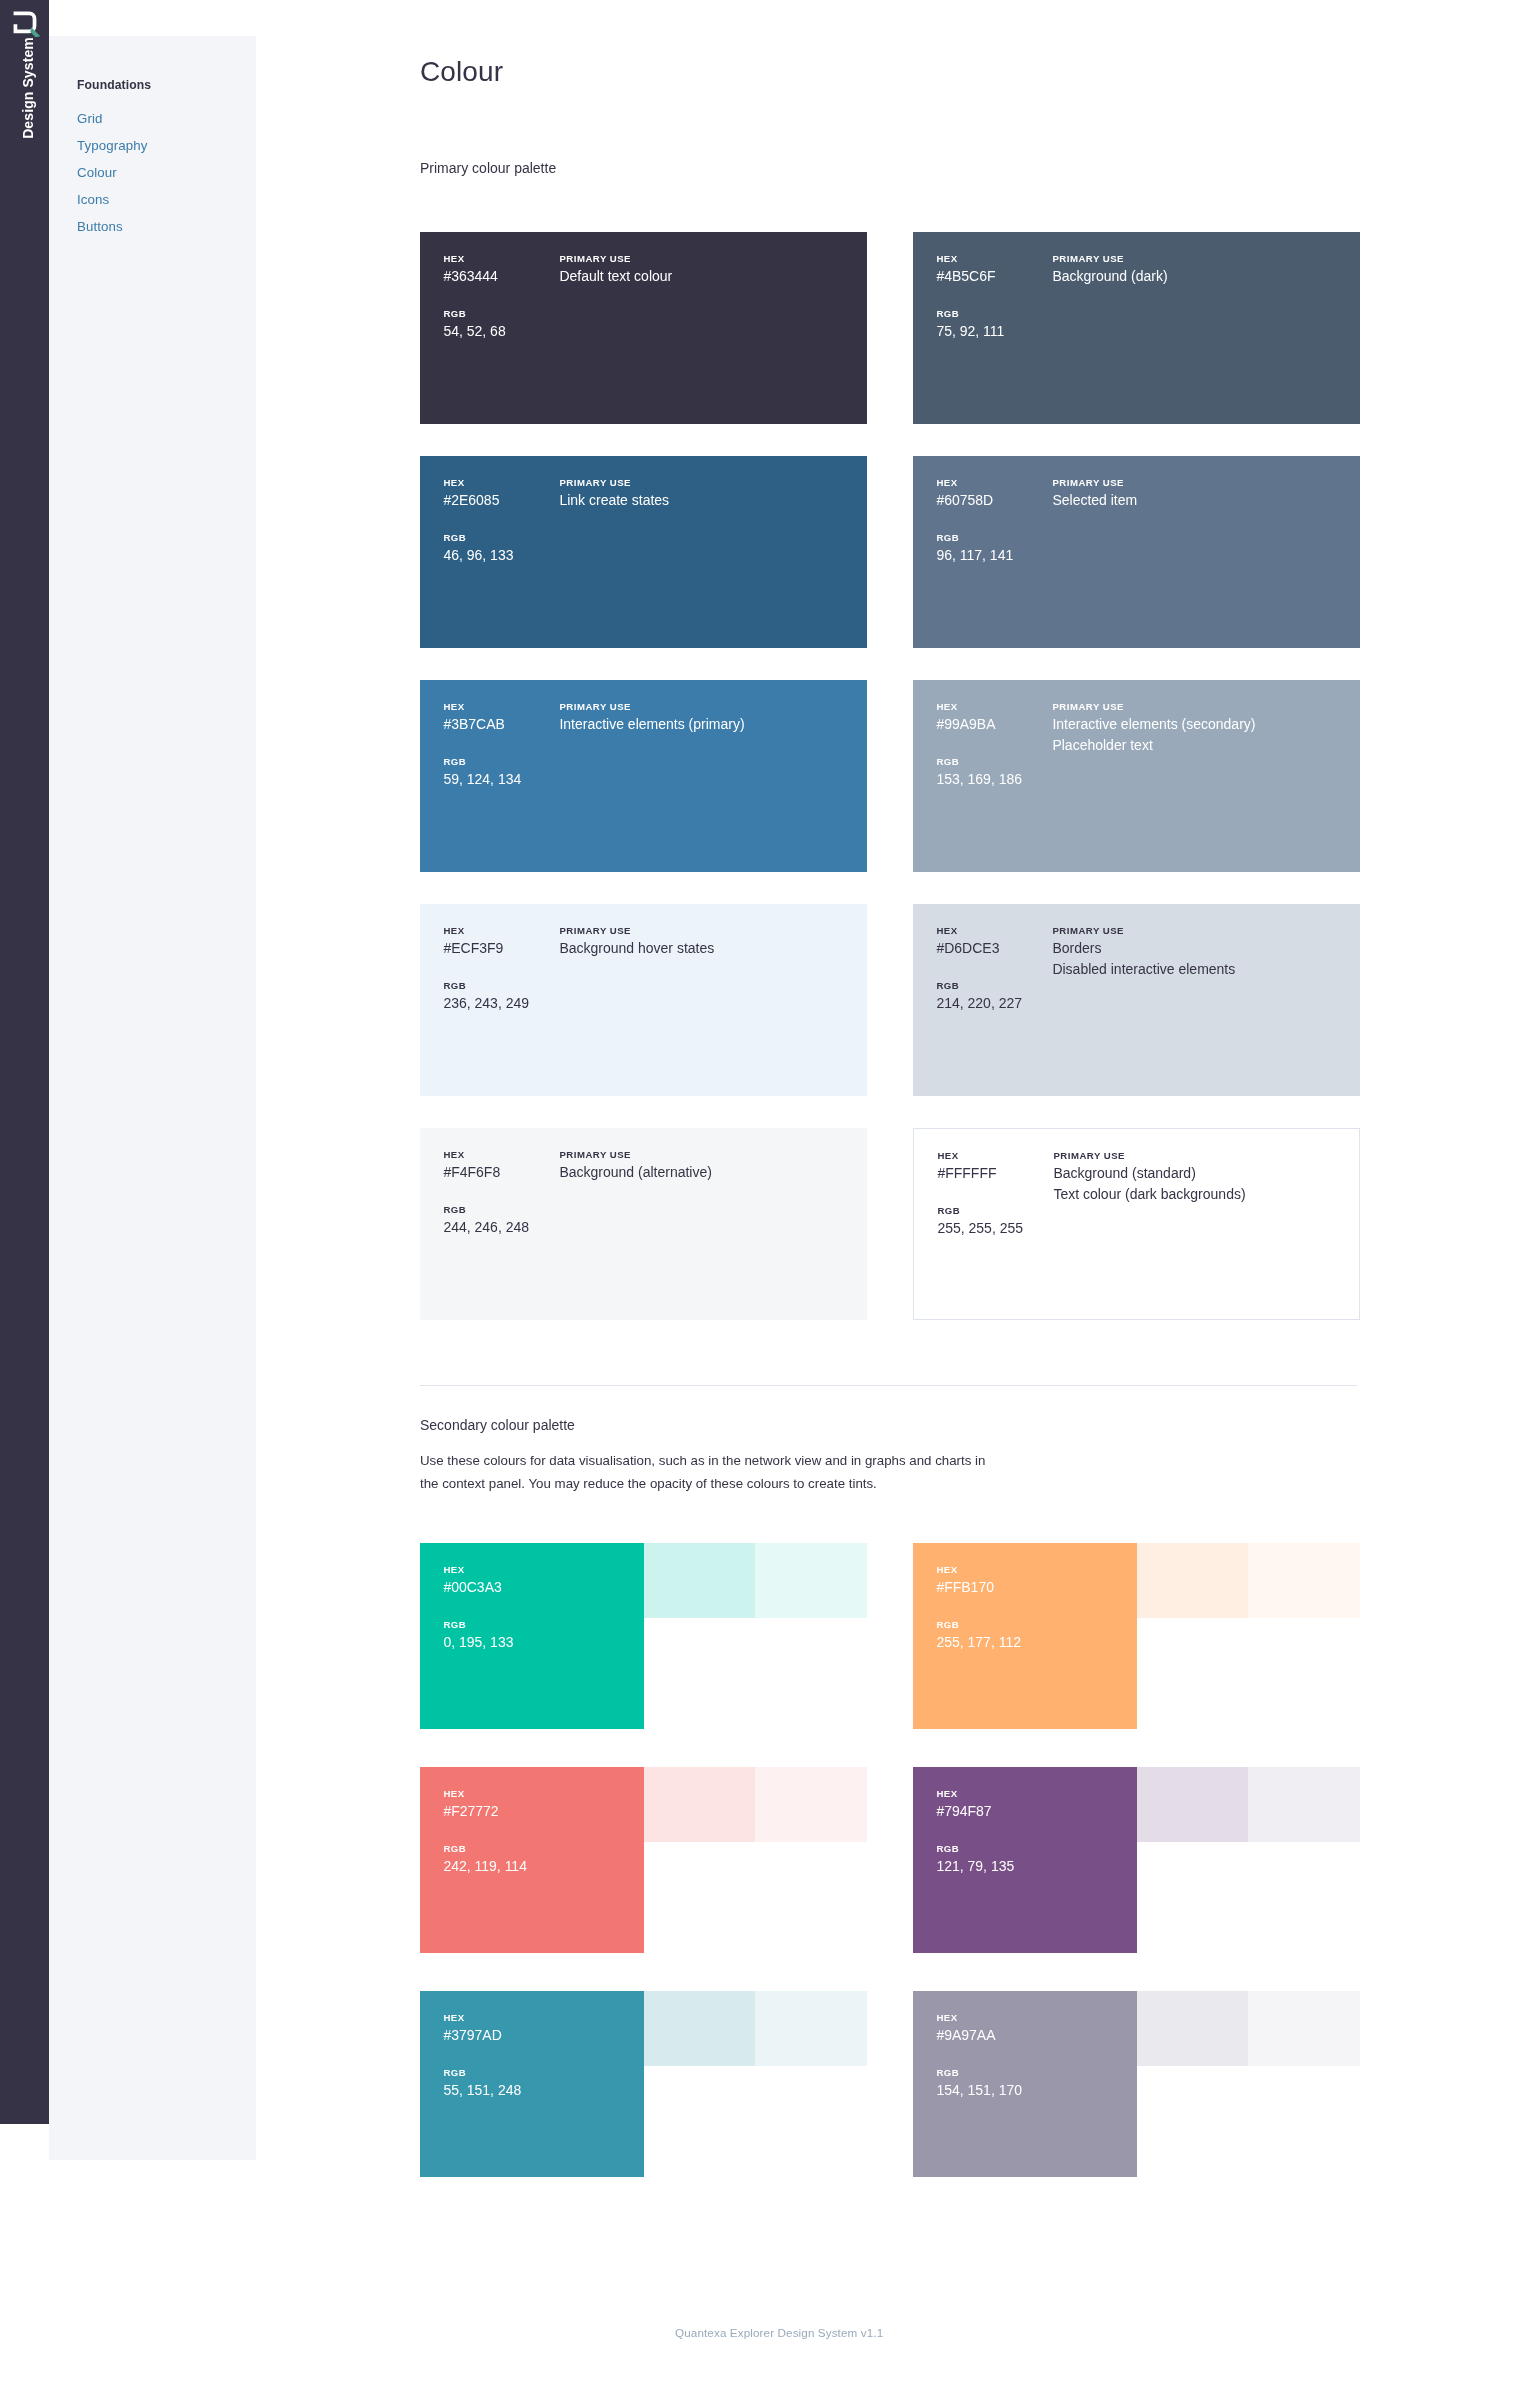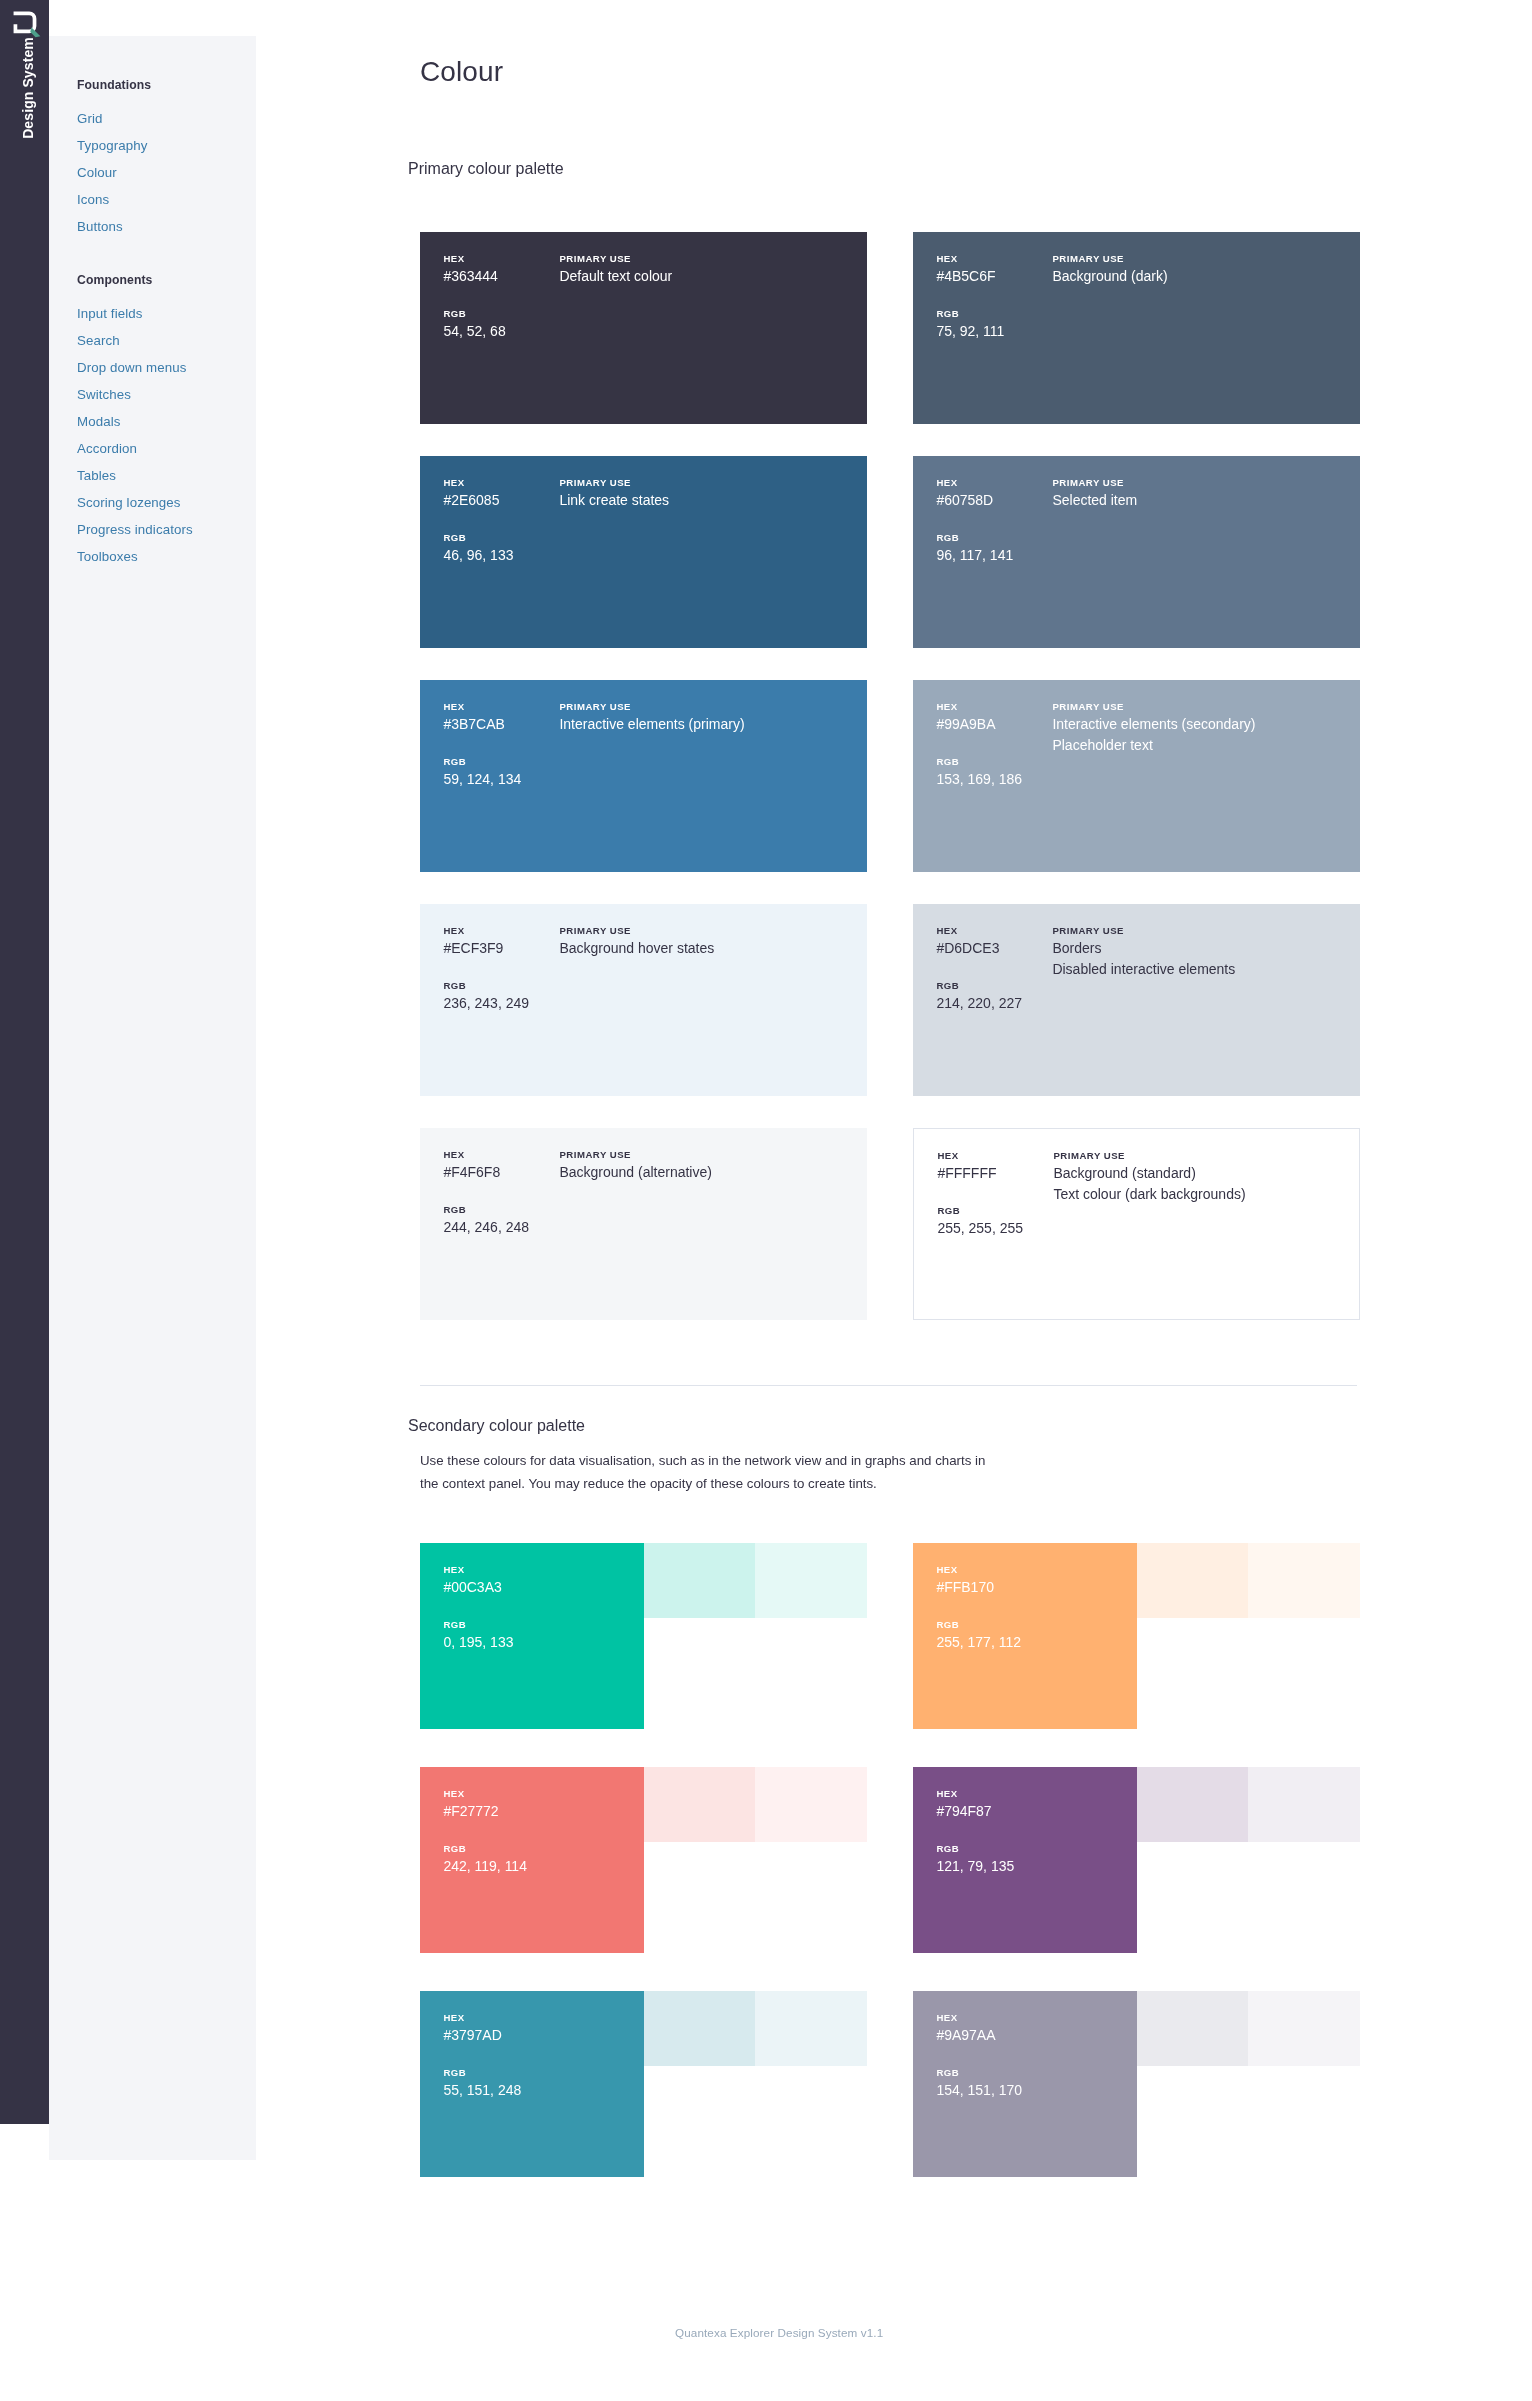--- a/index.html
+++ b/index.html
@@ -86,22 +86,22 @@
   .page-title {
     position: absolute;
     left: 165px; top: 56px;
     font-size: 28px;
     font-weight: 400;
     color: #353345;
     letter-spacing: 0.1px;
   }
   .section-head {
     position: absolute;
-    left: 153px;
-    font-size: 16px;
+    left: 165px;
+    font-size: 14px;
     font-weight: 400;
     color: #353345;
   }
   .section-head.primary   { top: 160px; }
   .section-head.secondary { top: 1417px; }
 
   .section-desc {
     position: absolute;
     left: 165px; top: 1449px;
     width: 585px;
@@ -213,33 +213,20 @@
 
     <div class="nav-group nav-foundations">
       <div class="nav-group-title">Foundations</div>
       <a class="nav-item">Grid</a>
       <a class="nav-item">Typography</a>
       <a class="nav-item">Colour</a>
       <a class="nav-item">Icons</a>
       <a class="nav-item">Buttons</a>
     </div>
 
-    <div class="nav-group nav-components">
-      <div class="nav-group-title">Components</div>
-      <a class="nav-item">Input fields</a>
-      <a class="nav-item">Search</a>
-      <a class="nav-item">Drop down menus</a>
-      <a class="nav-item">Switches</a>
-      <a class="nav-item">Modals</a>
-      <a class="nav-item">Accordion</a>
-      <a class="nav-item">Tables</a>
-      <a class="nav-item">Scoring lozenges</a>
-      <a class="nav-item">Progress indicators</a>
-      <a class="nav-item">Toolboxes</a>
-    </div>
   </nav>
 
   <main class="content">
 
     <h1 class="page-title">Colour</h1>
 
     <h2 class="section-head primary">Primary colour palette</h2>
 
     <div class="grid-primary" id="grid-primary">
         <div class="prow">

